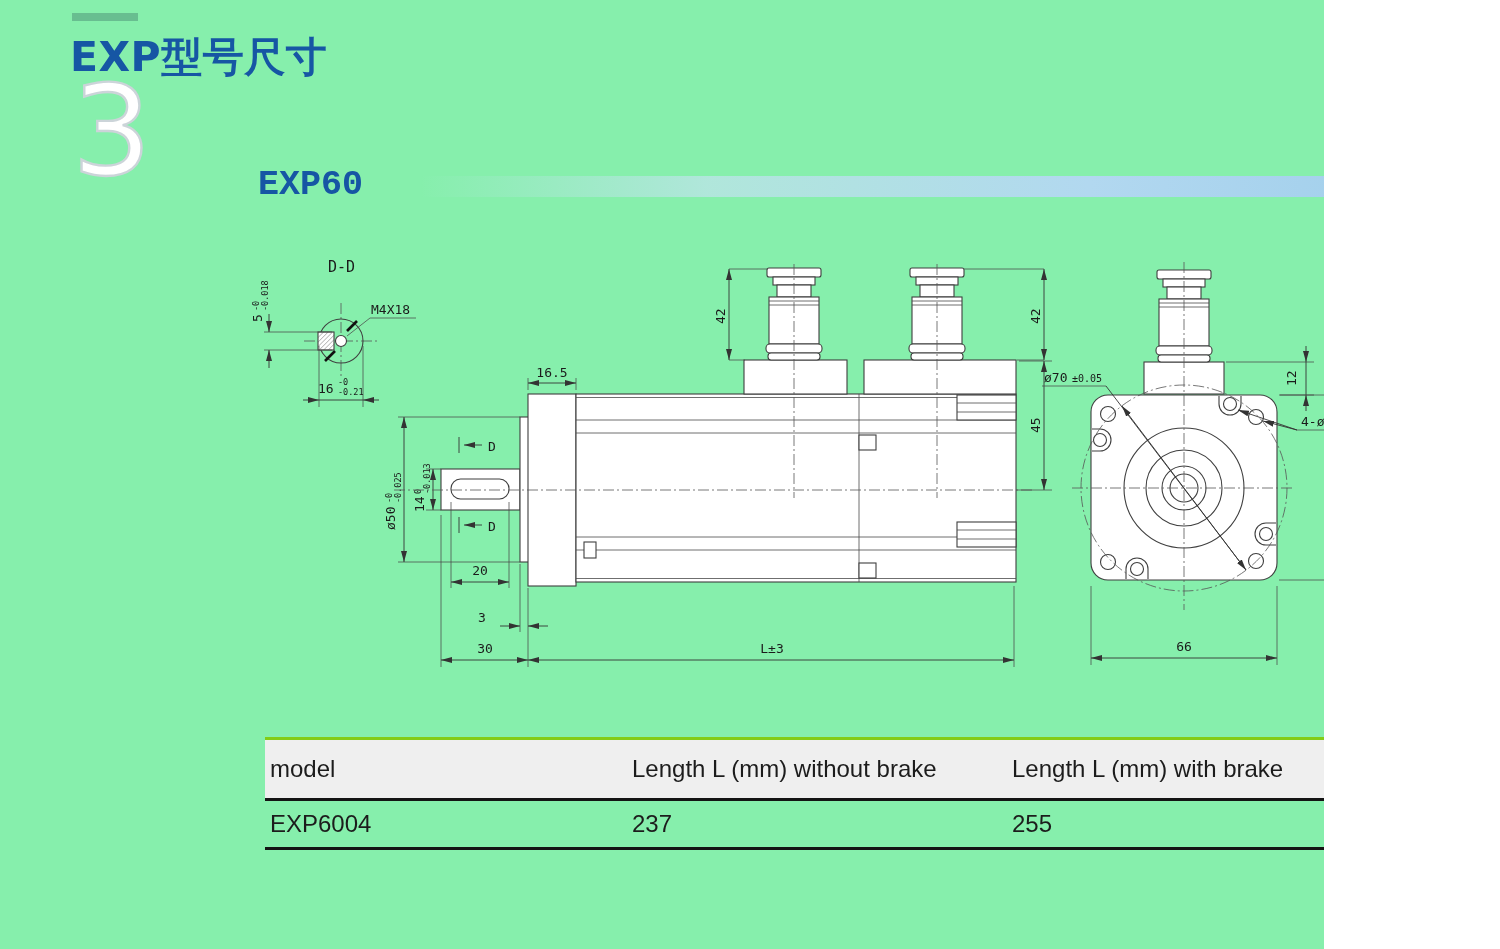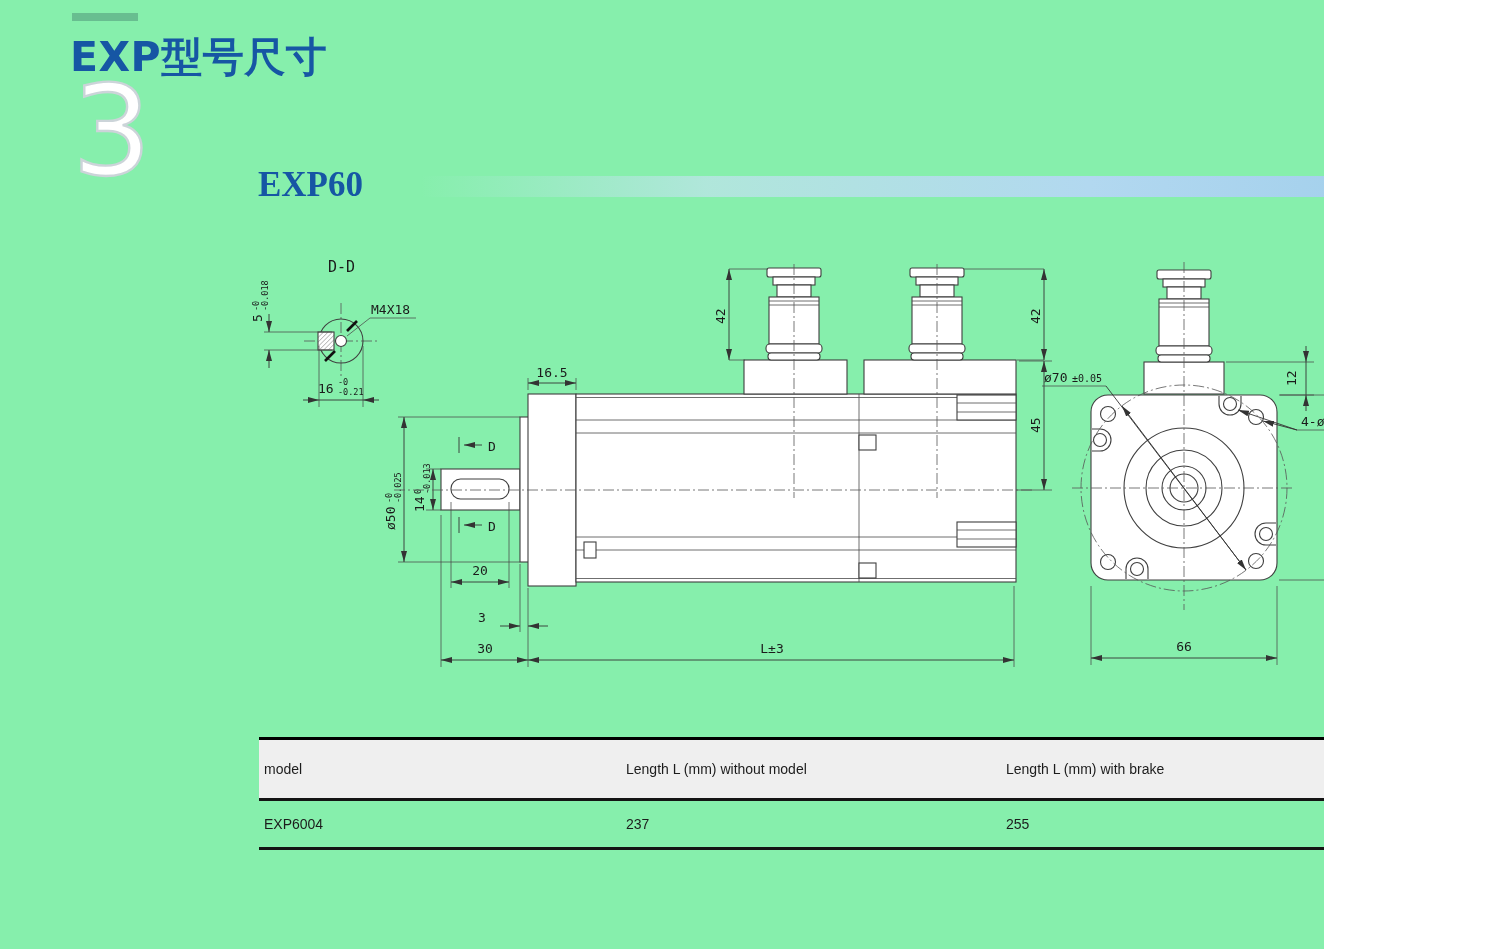--- a/index.html
+++ b/index.html
@@ -3,41 +3,41 @@
 <meta charset="utf-8">
 <style>
   html,body{margin:0;padding:0;background:#fff;}
   .page{position:relative;width:1324px;height:949px;background:#86efac;overflow:hidden;
         font-family:"Liberation Sans",sans-serif;}
   .accent-bar{position:absolute;left:72px;top:13px;width:66px;height:8px;background:#68be90;}
   .doc-title{position:absolute;left:70px;top:30px;font-size:41px;font-weight:bold;color:#1656a4;
              letter-spacing:0.5px;font-family:"DejaVu Sans","Liberation Sans",sans-serif;}
   .big-num-svg{position:absolute;left:60px;top:56px;}
   .model-heading{position:absolute;left:258px;top:165px;font-size:35px;font-weight:bold;color:#1656a4;
-                 font-family:Liberation Serif, serif;}
+                 font-family:Liberation Mono, monospace;}
   .grad-band{position:absolute;left:420px;top:176px;width:957px;height:21px;
              background:linear-gradient(90deg, rgba(255,255,255,0) 0%, rgba(199,226,244,0.65) 30%, #b2d8f0 70%, #a3d0ec 100%);}
   .drawing-wrap{position:absolute;left:234px;top:240px;width:1140px;height:445px;}
   svg{display:block;}
   
   .ol{stroke:#3f3f3f;stroke-width:1.1;fill:none;}
   .olf{stroke:#3f3f3f;stroke-width:1.1;fill:#fff;}
   .thin{stroke:#4a4a4a;stroke-width:0.8;fill:none;}
   .dim{stroke:#333;stroke-width:0.9;fill:none;}
   .ext{stroke:#4a4a4a;stroke-width:0.75;fill:none;}
   .cl{stroke:#555;stroke-width:0.8;fill:none;stroke-dasharray:11 3 2 3;}
   .dt{font:13px "DejaVu Sans Mono",monospace;fill:#1b1b1b;}
   .dtm{font:13px "DejaVu Sans Mono",monospace;fill:#1b1b1b;text-anchor:middle;}
   .tol{font:8.5px "DejaVu Sans Mono",monospace;fill:#1b1b1b;}
   .lbl{font:15px "DejaVu Sans Mono",monospace;fill:#1b1b1b;}
   .bold-mark{stroke:#111;stroke-width:2.6;fill:none;}
   
-  .spec-table{position:absolute;left:259px;top:737px;width:1114px;border-collapse:collapse;
-              table-layout:fixed;font-size:14px;color:#1c1c1c;
-              border-top:3px solid #000000;border-bottom:3px solid #141414;}
+  .spec-table{position:absolute;left:265px;top:737px;width:1114px;border-collapse:collapse;
+              table-layout:fixed;font-size:24px;color:#1c1c1c;
+              border-top:3px solid #84cc16;border-bottom:3px solid #141414;}
   .spec-table thead tr{background:#efefef;height:61px;border-bottom:3px solid #141414;}
   .spec-table tbody tr{height:49px;}
   .spec-table tbody tr:first-child{border-bottom:2.5px solid #141414;}
   .spec-table th,.spec-table td{text-align:left;font-weight:normal;padding:0;}
   .spec-table th:first-child,.spec-table td:first-child{padding-left:5px;}
 </style>
 </head>
 <body>
 
 <div class="page">
@@ -291,21 +291,21 @@
 
   <table class="spec-table">
     <colgroup>
         <col style="width:367px">
         <col style="width:380px">
         <col style="width:367px">
       </colgroup>
     <thead>
       <tr>
         <th>model</th>
-        <th>Length L (mm) without model</th>
+        <th>Length L (mm) without brake</th>
         <th>Length L (mm) with brake</th>
       </tr>
     </thead>
     <tbody>
       <tr>
         <td>EXP6004</td>
         <td>237</td>
         <td>255</td>
       </tr>
     </tbody>

